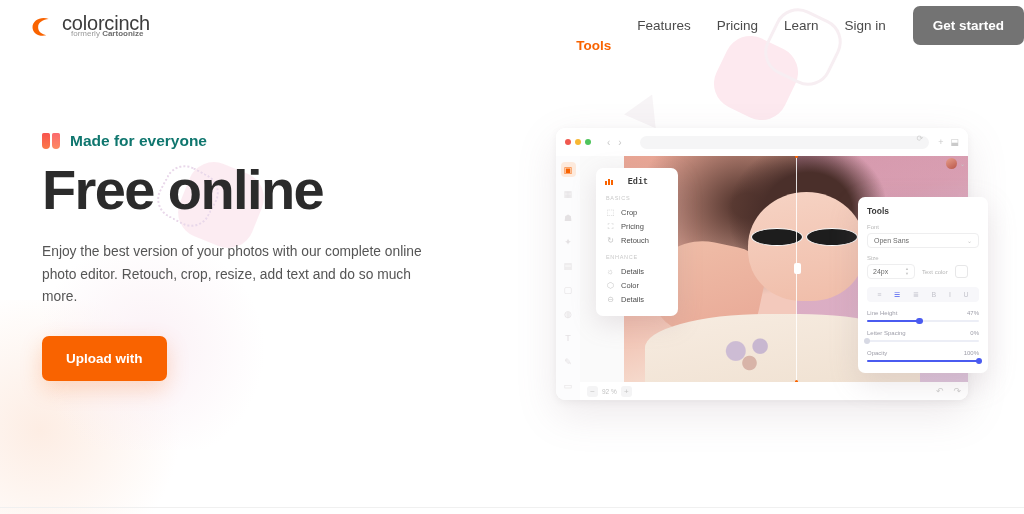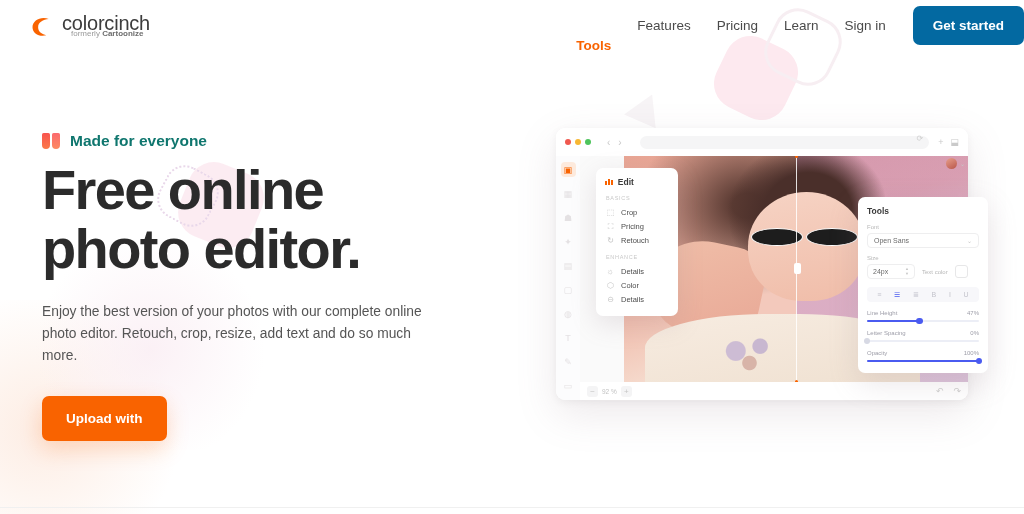--- a/index.html
+++ b/index.html
@@ -71,21 +71,21 @@
   }
   .logo-sub b { color: #6d6d6d; font-weight: 700; }
 
   .nav { margin-left: auto; display: flex; align-items: center; margin-right: 16px; }
   .nav-link {
     font-size: 13.5px; color: #4a4a4a; margin: 0 13px;
     text-decoration: none; cursor: pointer; white-space: nowrap;
   }
   .nav-link.active { color: #f96300; font-weight: 600; margin-top: 40px; }
   .btn-getstarted {
-    background: #0369a1; color: #fff; font-size: 13.5px; font-weight: 700;
+    background: #737373; color: #fff; font-size: 13.5px; font-weight: 700;
     border: none; border-radius: 7px; padding: 12px 20px;
     margin-left: 14px; cursor: pointer; white-space: nowrap;
   }
 
   
   .hero-left { position: absolute; left: 42px; top: 132px; width: 420px; z-index: 20; }
   .eyebrow-row { display: flex; align-items: center; gap: 10px; }
   .quote-mark { display: flex; gap: 2px; }
   .quote-mark span {
     display: block; width: 8px; height: 16px;
@@ -230,21 +230,21 @@
   .zoom-val { font-size: 6.5px; color: #c2c2c2; }
   .undo-grp { margin-left: auto; display: flex; gap: 10px; color: #cfcfcf; font-size: 9px; }
 
   
   .edit-panel {
     position: absolute; left: 596px; top: 168px;
     width: 82px; background: #fff; border-radius: 7px;
     box-shadow: 0 8px 26px rgba(150,130,140,.20);
     padding: 9px 9px 10px 9px; z-index: 25;
   }
-  .ep-title { display: flex; align-items: center; gap: 5px; margin-bottom: 8px; }
+  .ep-title { display: flex; align-items: center; gap: 15px; margin-bottom: 8px; font-family: Liberation Mono, monospace; }
   .ep-title-bars { display: flex; gap: 1.2px; align-items: flex-end; }
   .ep-title-bars i { width: 1.8px; background: #f96300; display: block; }
   .ep-title-bars i:nth-child(1){height:4px;} .ep-title-bars i:nth-child(2){height:6px;}
   .ep-title-bars i:nth-child(3){height:5px;}
   .ep-title-text { font-size: 8.5px; font-weight: 700; color: #3a3a3a; }
   .ep-group { font-size: 5.5px; letter-spacing: .7px; color: #c9c9c9; margin: 7px 0 4px 1px; }
   .ep-item { display: flex; align-items: center; gap: 6px; padding: 2.5px 1px; }
   .ep-ico { width: 9px; height: 9px; color: #c4c4c4; font-size: 8px; line-height: 9px; text-align: center; }
   .ep-label { font-size: 7.5px; color: #4d4d4d; }
 
@@ -342,21 +342,20 @@
   <div class="hero-left">
     <div class="eyebrow-row">
       <span class="quote-mark">
           <span></span>
           <span></span>
         </span>
       <span class="eyebrow-text">Made for everyone</span>
     </div>
     <h1 class="headline">
       <span>Free online</span><br>
-      <span>photo editor.</span>
     </h1>
     <p class="subcopy">Enjoy the best version of your photos with our complete online photo editor. Retouch, crop, resize, add text and do so much more.</p>
     <button class="btn-upload">Upload with</button>
   </div>
 
   <div class="editor">
 
     <div class="browser-bar">
       <div class="lights">
         <i class="l-red"></i>

